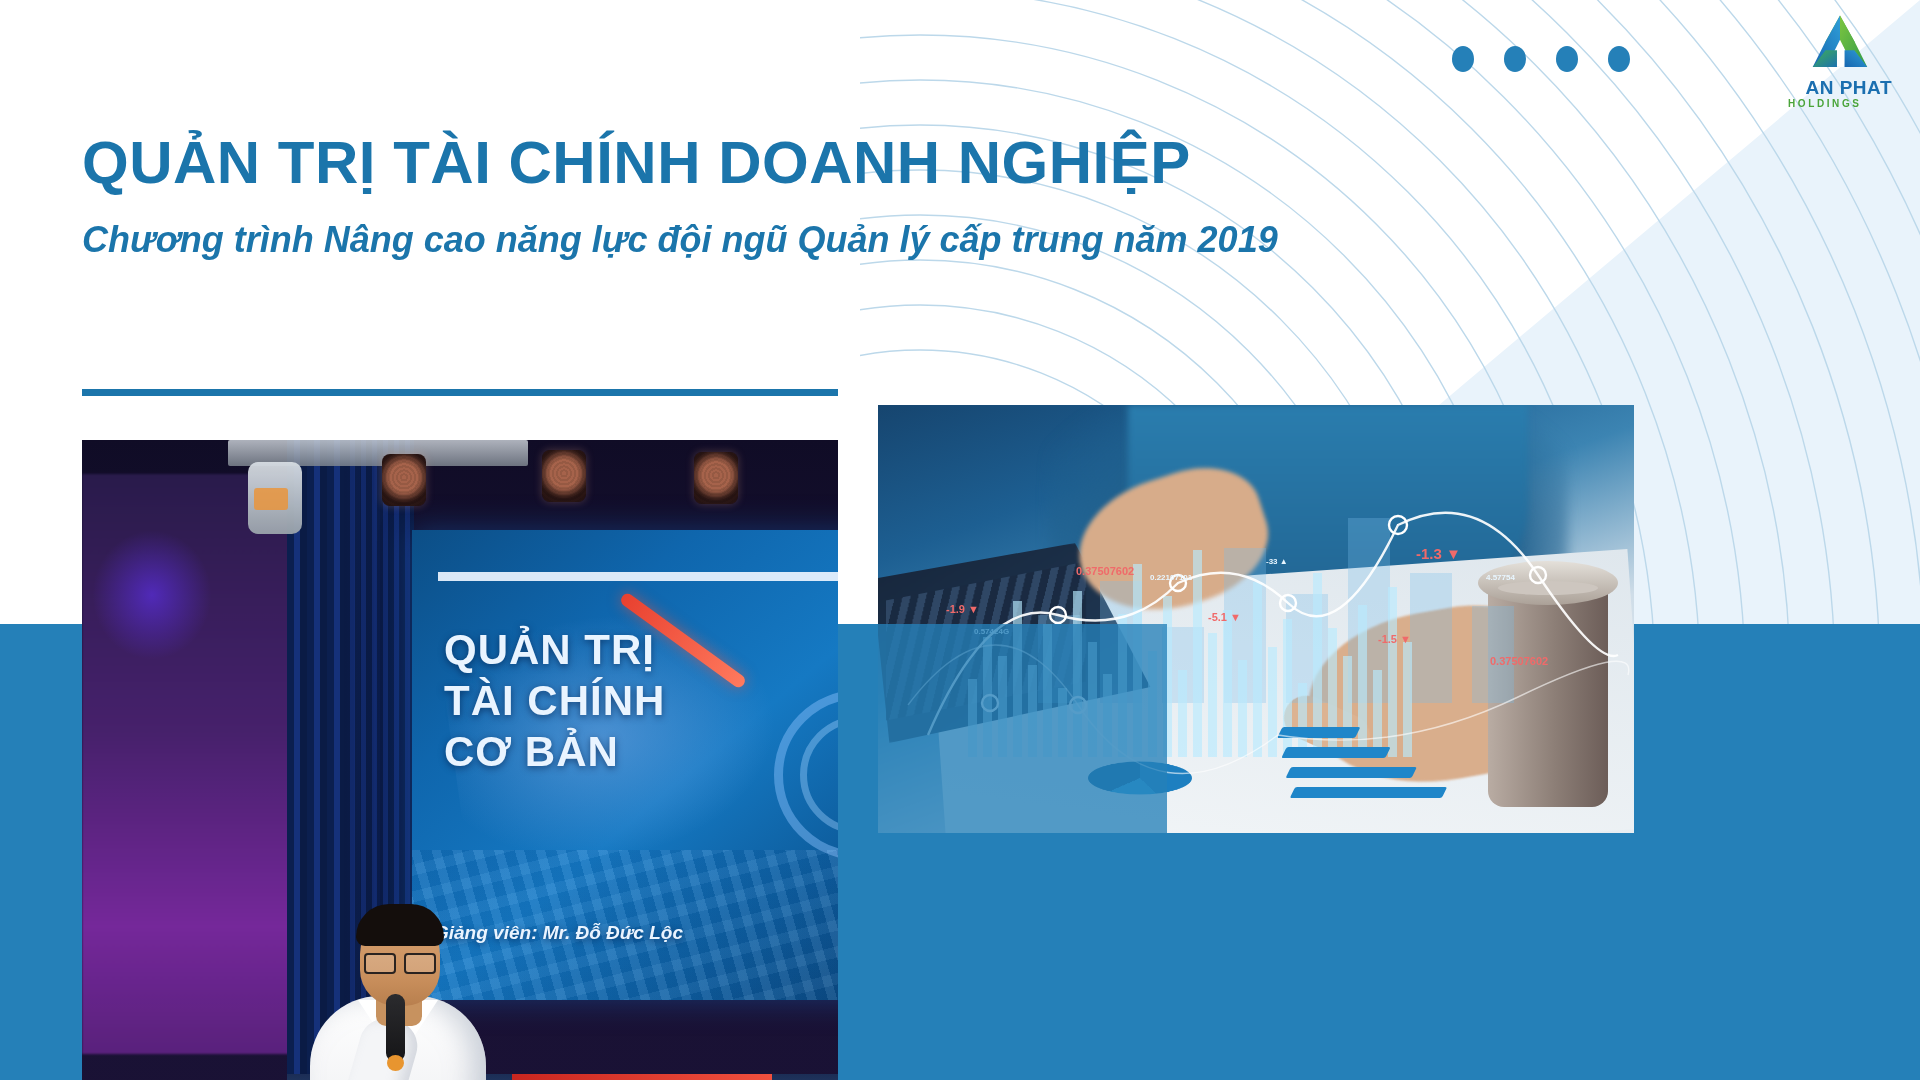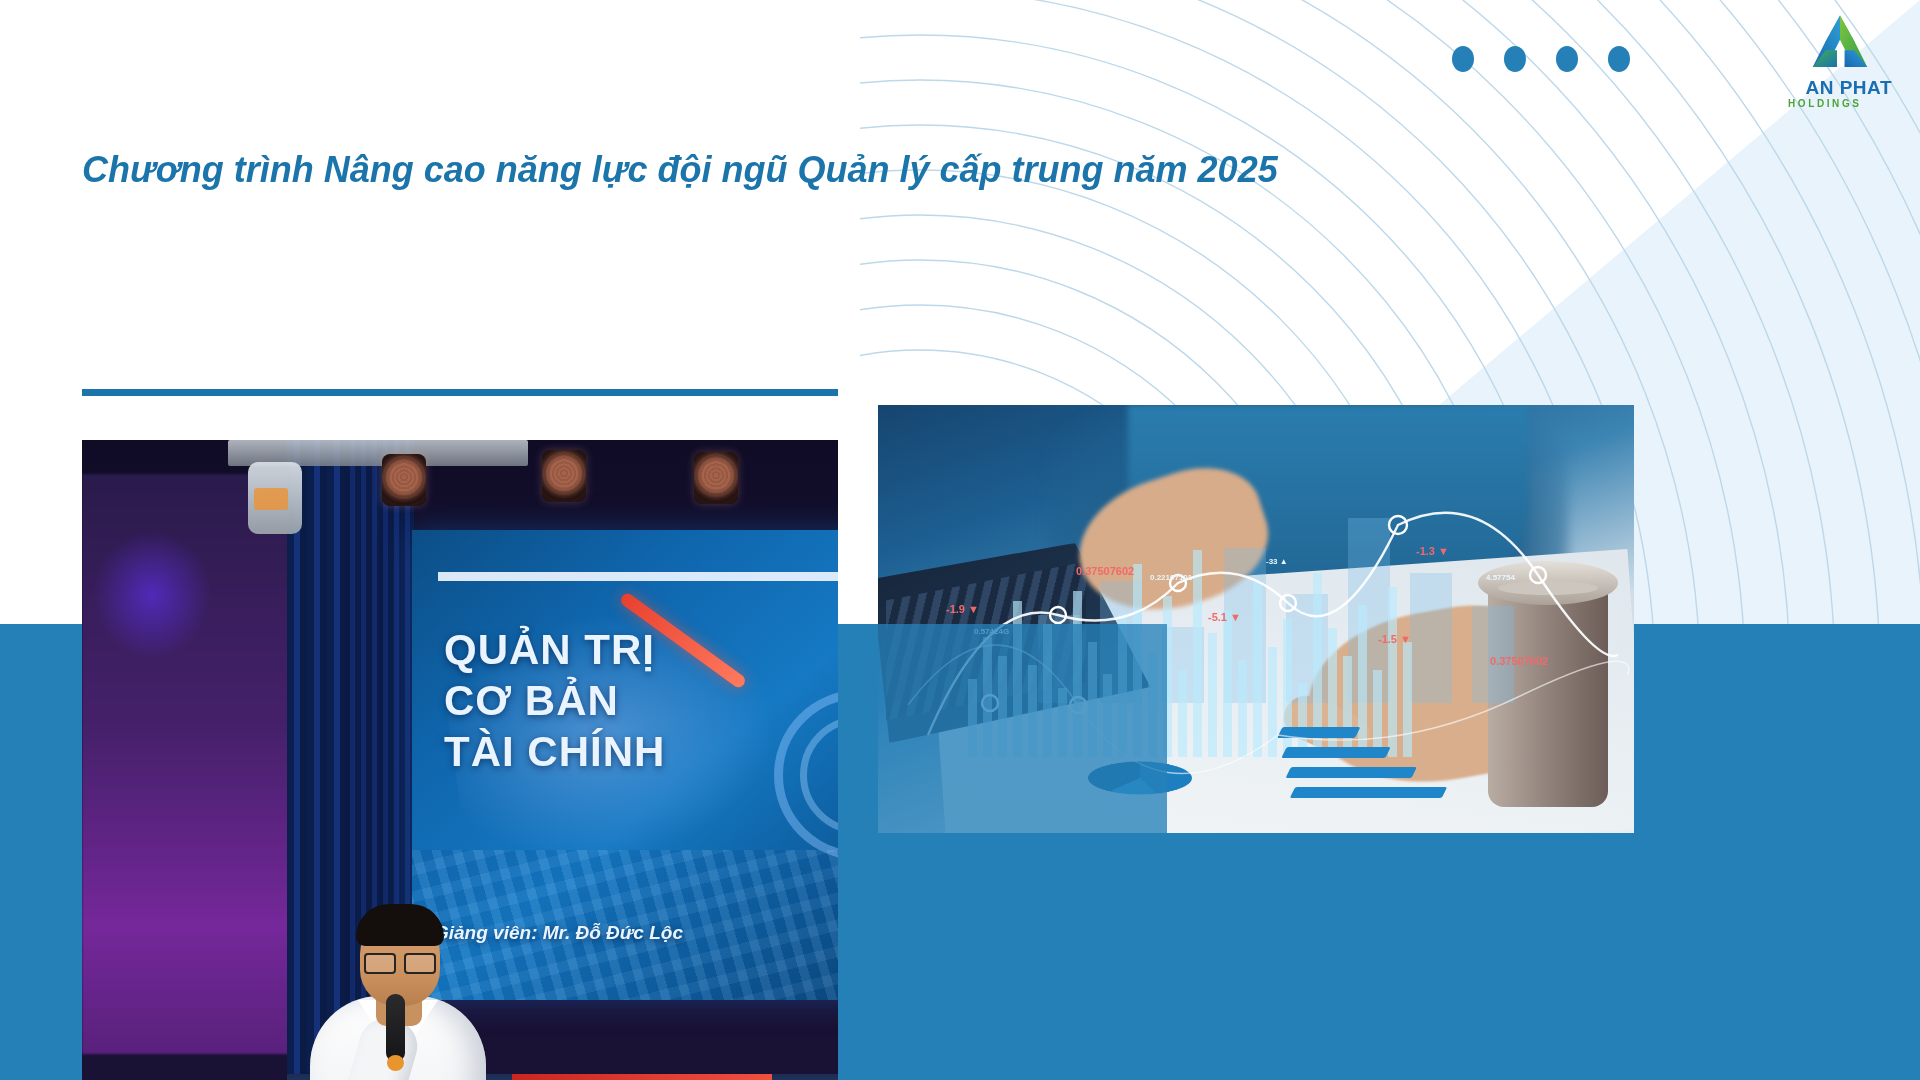--- a/index.html
+++ b/index.html
@@ -286,21 +286,22 @@
       <path d="M50 2 L70 38 L86 70 L68 70 L50 34 Z" fill="url(#gGreen)"></path>
       <path d="M31 48 L49 48 L49 70 L14 70 Z" fill="url(#gMix)"></path>
       <path d="M56 48 L69 48 L86 70 L56 70 Z" fill="url(#gBlue)"></path>
       <rect x="46" y="44" width="9" height="26" fill="#ffffff"></rect>
     </svg>
     <div class="logo-text">AN PHAT</div>
     <div class="logo-sub">HOLDINGS</div>
   </div>
 
   <div class="title-block">
-    <div class="subtitle">Chương trình Nâng cao năng lực đội ngũ Quản lý cấp trung năm 2025</div>
+    <div class="title-line">QUẢN TRỊ TÀI CHÍNH DOANH NGHIỆP</div>
+    <div class="subtitle">Chương trình Nâng cao năng lực đội ngũ Quản lý cấp trung năm 2019</div>
   </div>
   <div class="underline"></div>
 
   <div class="blue-band"></div>
 
   <div class="photo photo-left">
     <div class="stage-bg"></div>
     <div class="stage-wallL"></div>
     <div class="stage-glow"></div>
     <div class="curtain"></div>
@@ -313,22 +314,22 @@
 
     <div class="screen">
       <div class="screen-hand"></div>
       <div class="screen-red"></div>
       <div class="screen-circ"></div>
       <div class="screen-circ2"></div>
       <div class="screen-keys"></div>
       <div class="screen-bar"></div>
       <div class="screen-title">
         <div>QUẢN TRỊ</div>
+        <div>TÀI CHÍNH</div>
         <div>CƠ BẢN</div>
-        <div>TÀI CHÍNH</div>
       </div>
       <div class="screen-sub">Giảng viên: Mr. Đỗ Đức Lộc</div>
     </div>
 
     <div class="stage-front"></div>
     <div class="stage-redline"></div>
     <div class="stage-blueline"></div>
     <div class="floor">
       <div class="floor-sheen"></div>
     </div>
@@ -416,21 +417,21 @@
           <circle cx="180" cy="210" r="8"></circle>
             <circle cx="300" cy="178" r="8"></circle>
           <circle cx="410" cy="198" r="8"></circle>
             <circle cx="520" cy="120" r="9"></circle>
           <circle cx="660" cy="170" r="8"></circle>
             <circle cx="112" cy="298" r="8"></circle>
           <circle cx="200" cy="300" r="8"></circle>
         </g>
       </svg>
 
-      <span class="lbl" style="left:538px;top:140px;font-size:11px">-1.3 ▼</span>
+      <span class="lbl" style="left:538px;top:140px;font-size:15px">-1.3 ▼</span>
       <span class="lbl" style="left:330px;top:206px">-5.1 ▼</span>
       <span class="lbl" style="left:500px;top:228px">-1.5 ▼</span>
       <span class="lbl" style="left:68px;top:198px">-1.9 ▼</span>
       <span class="lbl" style="left:198px;top:160px">0.37507602</span>
       <span class="lbl" style="left:612px;top:250px">0.37507602</span>
       <span class="lblw" style="left:388px;top:152px">-33 ▲</span>
       <span class="lblw" style="left:272px;top:168px">0.22107101</span>
       <span class="lblw" style="left:608px;top:168px">4.57754</span>
       <span class="lblw" style="left:96px;top:222px">0.57424G</span>
     </div>

